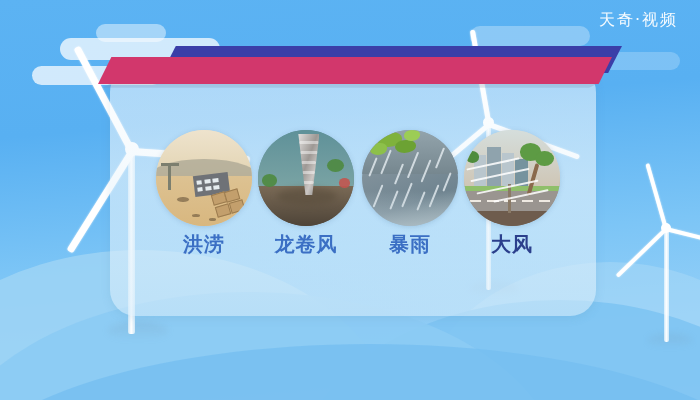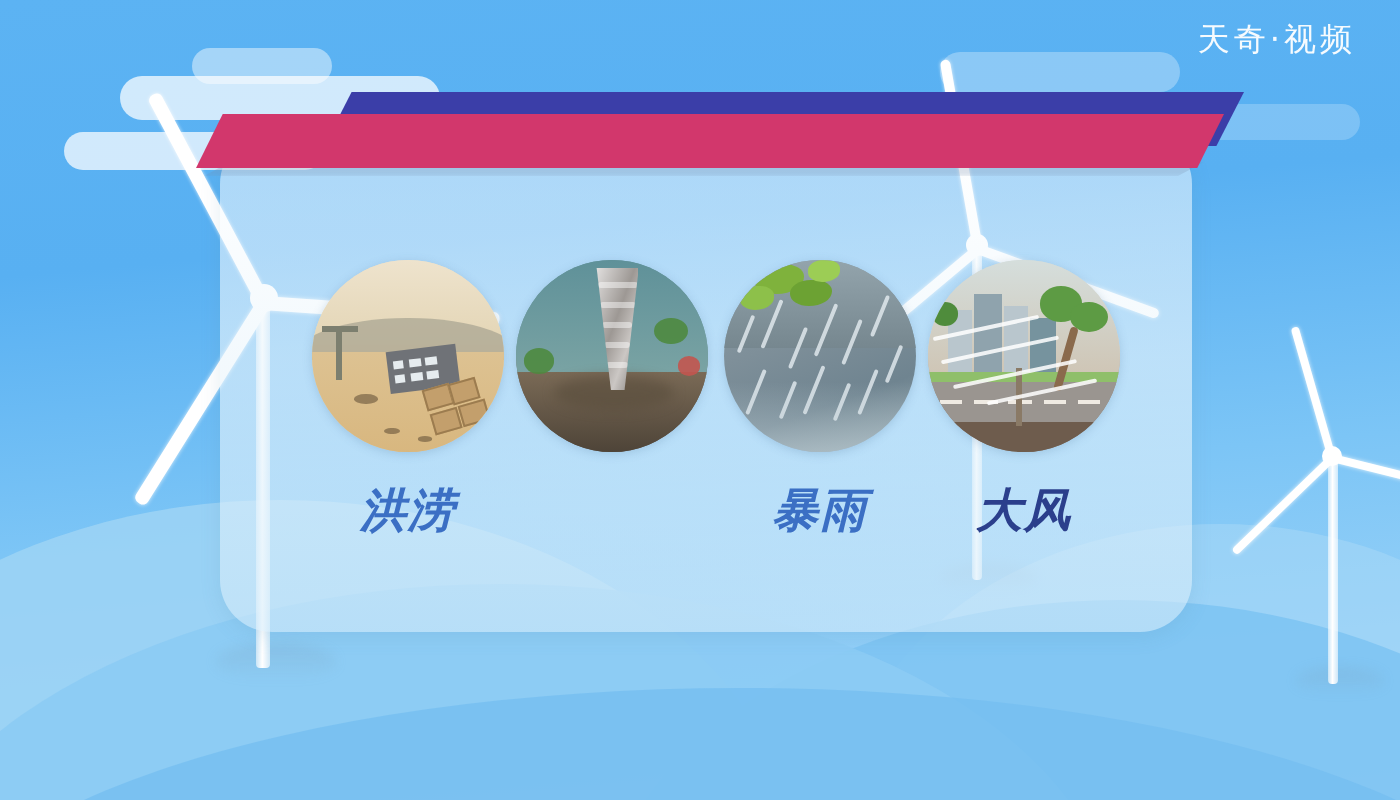--- a/index.html
+++ b/index.html
@@ -73,21 +73,21 @@
     clip-path:polygon(2.6% 0,100% 0,97.4% 100%,0% 100%);}
   #bar-shadow{left:10px;top:37px;width:500px;height:7px;background:rgba(120,140,170,.25);
     clip-path:polygon(2.6% 0,100% 0,97.4% 100%,0% 100%);filter:blur(1px);}
 
   
   #cards{position:absolute;left:110px;top:66px;width:486px;height:250px;}
   .card{position:absolute;top:64px;width:100px;text-align:center;}
   .c0{left:44px;}.c1{left:146px;}.c2{left:250px;}.c3{left:352px;}
   .thumb{width:96px;height:96px;border-radius:50%;margin:0 auto;overflow:hidden;position:relative;
     box-shadow:0 1px 5px rgba(80,120,160,.25);}
-  .lbl{margin-top:19px;font-size:23px;font-weight:bold;letter-spacing:1px;line-height:1;font-style:italic;}
+  .lbl{margin-top:8px;font-size:20px;font-weight:bold;letter-spacing:1px;line-height:1;}
 
   
   .flood{background:linear-gradient(180deg,#e8dcc4 0%,#e7d9bb 38%,#e3c89a 60%,#ddbe8b 100%);}
   .flood .fsky{position:absolute;left:0;top:0;width:100%;height:42%;background:linear-gradient(180deg,#eee3cd,#e4d6b6);}
   .flood .fmount{position:absolute;left:-10%;top:30%;width:120%;height:22%;background:#a9a693;
     border-radius:50% 50% 0 0/100% 100% 0 0;opacity:.75;}
   .flood .fwater{position:absolute;left:0;top:48%;width:100%;height:52%;
     background:linear-gradient(180deg,#ddc292,#d8b77f);}
   .flood .fbld{position:absolute;left:40%;top:46%;width:36%;height:22%;background:#6f7277;transform:rotate(-7deg);}
   .flood .fwin{position:absolute;background:#e6ecef;}
@@ -227,20 +227,21 @@
           <div class="tstripe" style="left:4%;top:12%;width:92%"></div>
           <div class="tstripe" style="left:8%;top:28%;width:84%"></div>
           <div class="tstripe" style="left:12%;top:44%;width:74%"></div>
           <div class="tstripe" style="left:18%;top:60%;width:62%"></div>
           <div class="tstripe" style="left:24%;top:76%;width:50%"></div>
         </div>
         <div class="tbush" style="left:4%;top:46%;width:16%;height:13%"></div>
         <div class="tbush" style="left:72%;top:30%;width:18%;height:14%"></div>
         <div class="tbush" style="left:84%;top:50%;width:12%;height:10%;background:#c2554f"></div>
       </div>
+      <div class="lbl" style="color:#3b6fc4">龙卷风</div>
     </div>
 
     <div class="card c2">
       <div class="thumb rain">
         <div class="rcloud"></div>
         <div class="rleaf" style="left:16%;top:2%;width:26%;height:16%"></div>
         <div class="rleaf" style="left:34%;top:10%;width:22%;height:14%;background:#6ca233"></div>
         <div class="rleaf" style="left:8%;top:14%;width:18%;height:12%;background:#8dc04a"></div>
         <div class="rleaf" style="left:44%;top:0%;width:16%;height:11%;background:#9ccd55"></div>
         <div class="rdrop" style="left:10%;top:28%;height:20px"></div>

